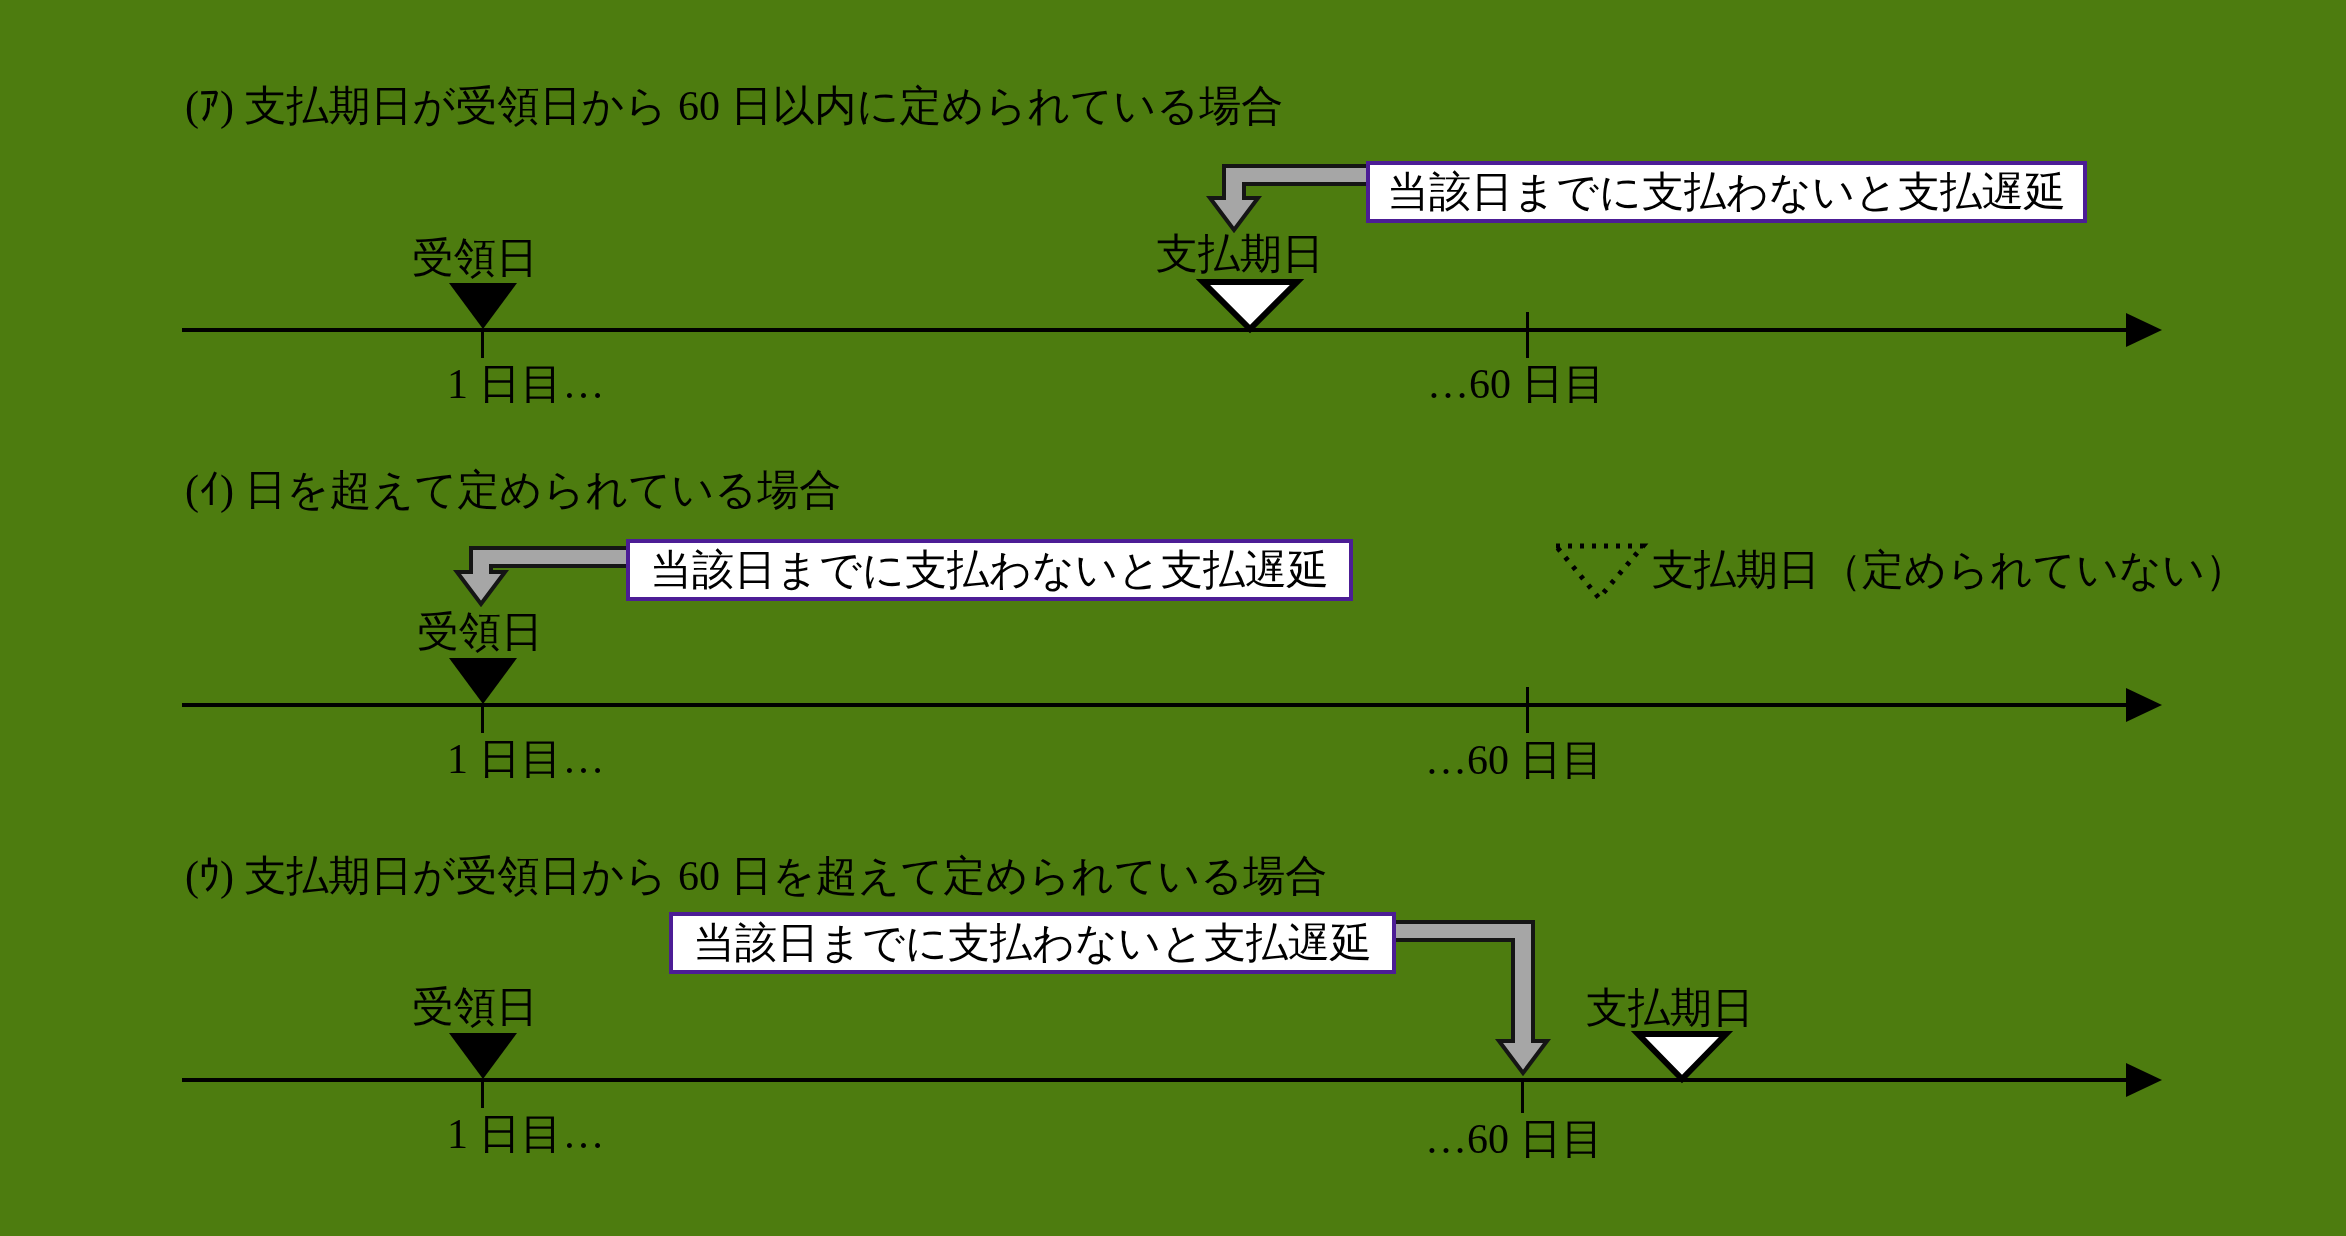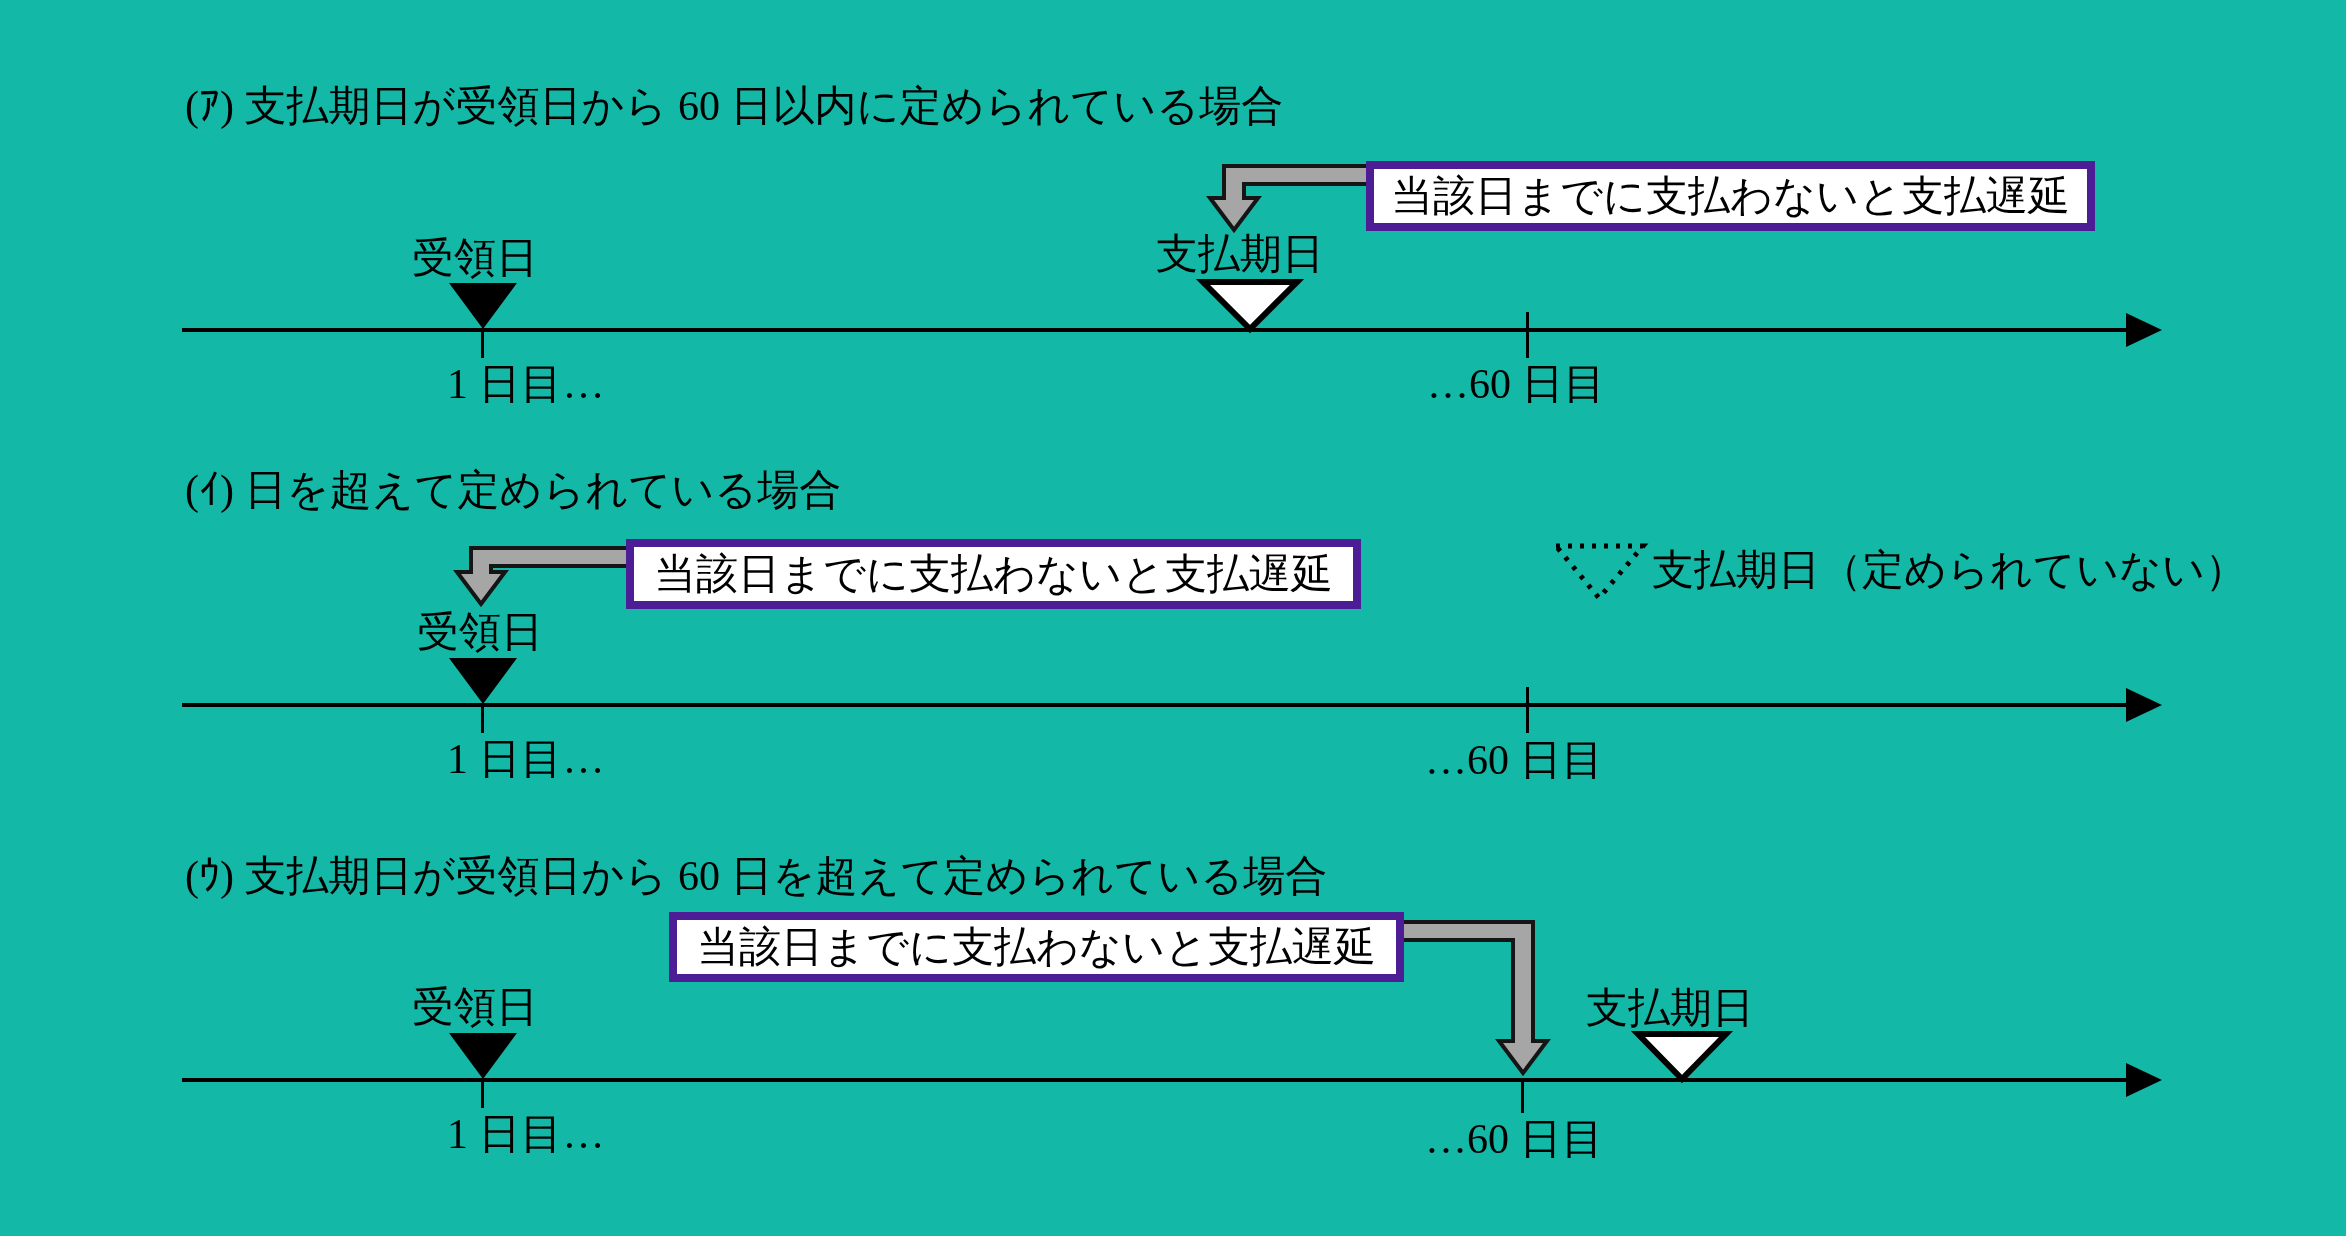--- a/index.html
+++ b/index.html
@@ -1,19 +1,19 @@
 <!DOCTYPE html>
 <html><head>
 <meta charset="utf-8">
 <style>
   html,body{margin:0;padding:0;background:#ffffff;}
   .canvas{
     position:relative;
     width:2346px;height:1236px;
-    background:#14b8a6;
+    background:#4d7c0f;
     color:#000;
     font-family:"Liberation Serif","DejaVu Serif",serif;
     overflow:hidden;
   }
   svg.layer{position:absolute;left:0;top:0;z-index:1;}
   .heading{
     position:absolute;
     font-size:42px;
     line-height:1.15;
     white-space:nowrap;
@@ -24,21 +24,21 @@
     font-size:42px;
     line-height:1.05;
     white-space:nowrap;
     z-index:3;
     text-align:right;
   }
   .center{transform:translateX(-50%);}
   .callout{
     position:absolute;
     height:54px;
-    border:8px solid #4c1d95;
+    border:4px solid #4c1d95;
     background:#ffffff;
     font-size:42px;
     line-height:54px;
     text-align:center;
     white-space:nowrap;
     z-index:2;
   }
 </style>
 </head>
 <body>

